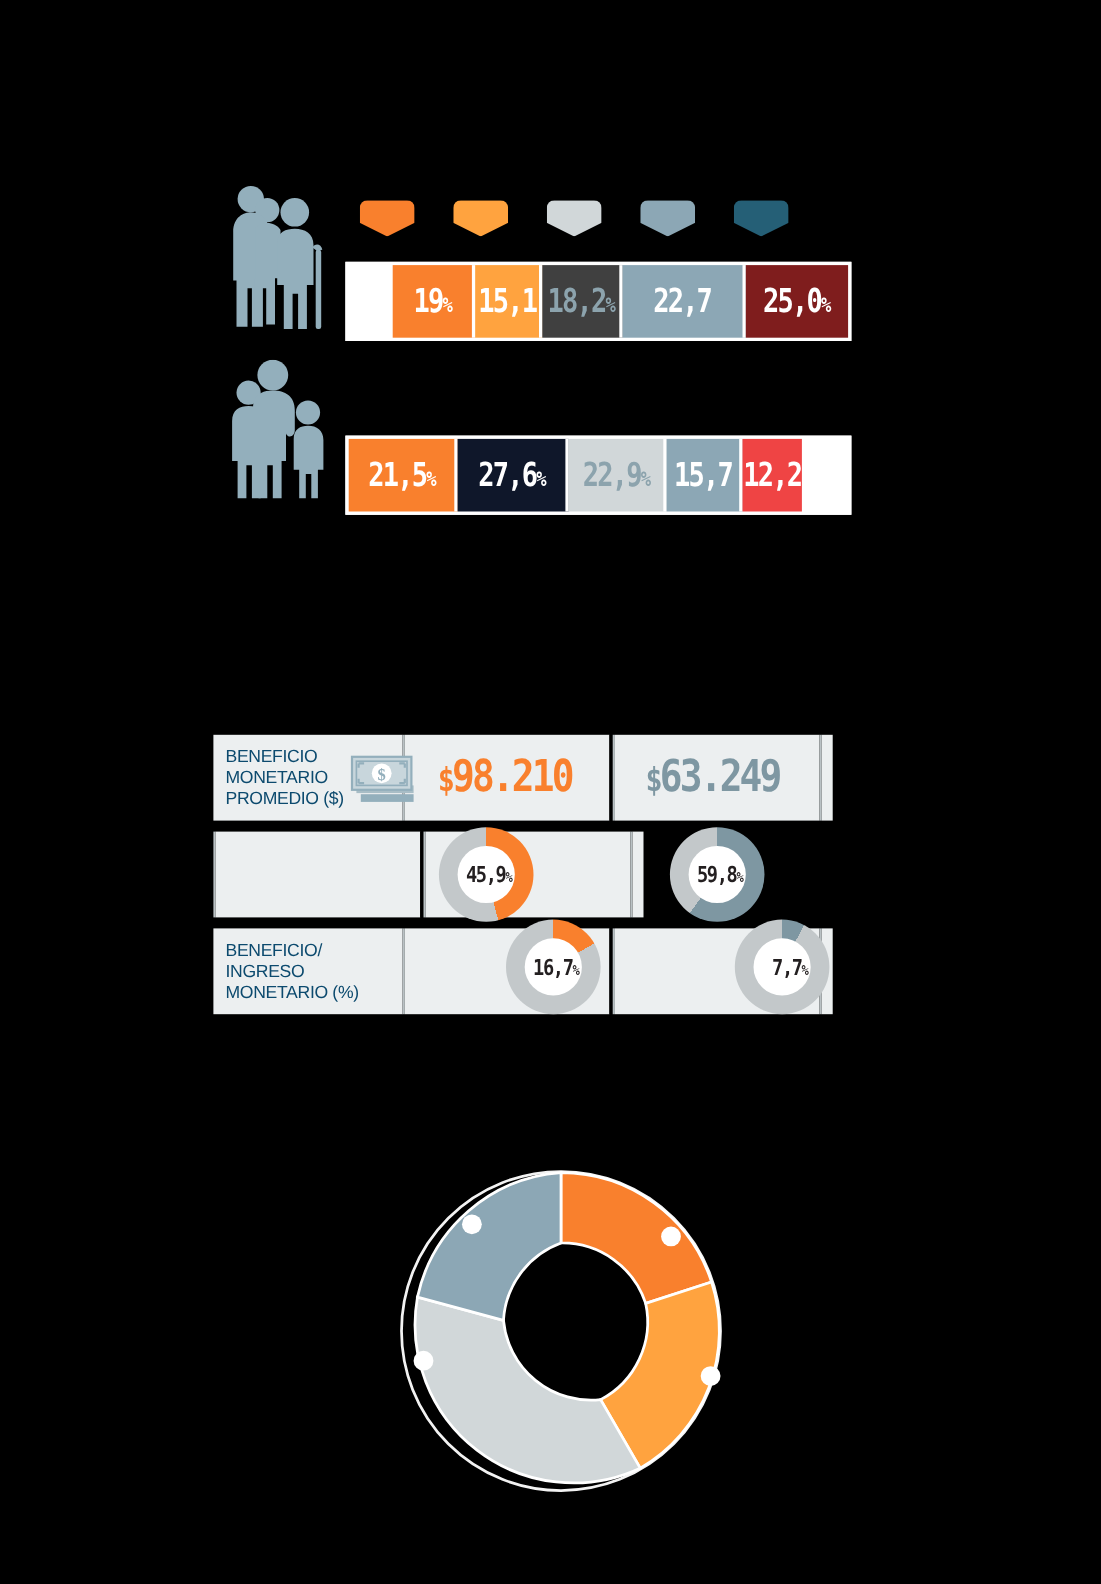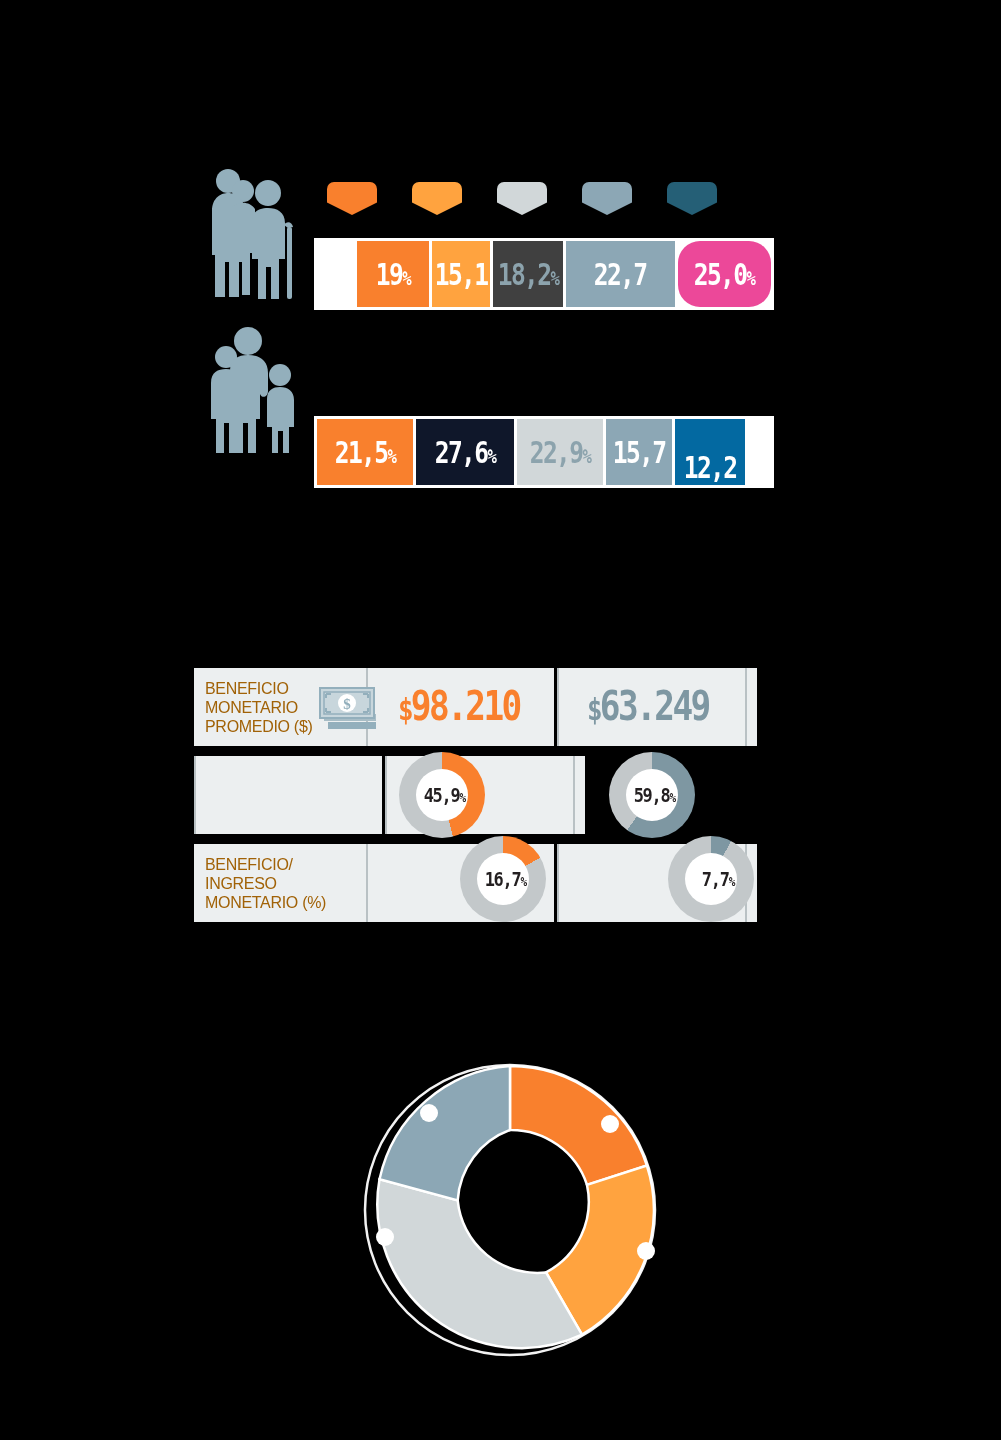--- a/index.html
+++ b/index.html
@@ -91,21 +91,21 @@
     width: 172px;
     display: flex;
     flex-direction: column;
     justify-content: center;
     padding-left: 11px;
   }
   .c-label .lbl {
     font-family: "Liberation Sans", sans-serif;
     font-size: 16px;
     line-height: 19px;
-    color: #a16207;
+    color: #0c4a6e;
     letter-spacing: -0.3px;
     white-space: pre-line;
   }
   .c-gap { width: 3px; background: #000000; }
   .c-sep { width: 2px; background: #b9c1c4; }
   .c-mid  { width: 186px; }
   .c-mid2 { width: 186px; }
   .c-tail { width: 10px; }
 
   .money-amount {
@@ -194,55 +194,55 @@
       </div>
       <div class="seg" style="width:70px; background:#FFA33F;">
         <span class="val"><span>15,1</span><span class="pct"></span></span>
       </div>
       <div class="seg gray" style="width:84px; background:#404040;">
         <span class="val"><span>18,2</span><span class="pct">%</span></span>
       </div>
       <div class="seg" style="width:129px; background:#8CA7B5;">
         <span class="val"><span>22,7</span><span class="pct"></span></span>
       </div>
-      <div class="seg" style="width:108px; background:#ec4899;border-radius:22px;">
+      <div class="seg" style="width:108px; background:#7f1d1d;">
         <span class="val"><span>25,0</span><span class="pct">%</span></span>
       </div>
     </div>
   </div>
 
   <div class="bar-block">
 
     <div class="people-icon" style="left:204px; top:327px;">
       <svg width="100" height="128" viewBox="0 0 100 128">
         <g fill="#93AFBC">
           <circle cx="22" cy="30" r="11"></circle>
           <path d="M7 56 C7 45 14 42 22 42 C31 42 38 46 38 57 L38 92 L33 92 L33 126 L25 126 L25 96 L20 96 L20 126 L12 126 L12 92 L7 92 Z"></path>
           <circle cx="44" cy="14" r="14"></circle>
           <path d="M26 44 C26 32 34 28 44 28 C55 28 64 33 64 46 L64 64 C64 70 58 72 56 67 L56 92 L52 92 L52 126 L44 126 L44 96 L39 96 L39 126 L31 126 L31 92 L26 92 Z"></path>
           <circle cx="76" cy="48" r="11"></circle>
           <path d="M63 72 C63 63 69 60 76 60 C84 60 90 64 90 73 L90 100 L85 100 L85 126 L79 126 L79 104 L74 104 L74 126 L68 126 L68 100 L63 100 Z"></path>
         </g>
       </svg>
     </div>
 
-    <div class="stack" style="left:314px; top:416px; width:460px;">
+    <div class="stack" style="left:314px; top:396px; width:460px;">
       <div class="seg" style="width:99px; background:#F9802D;">
         <span class="val"><span>21,5</span><span class="pct">%</span></span>
       </div>
       <div class="seg" style="width:101px; background:#0f172a;">
         <span class="val"><span>27,6</span><span class="pct">%</span></span>
       </div>
       <div class="seg gray" style="width:89px; background:#D1D7D9;">
         <span class="val"><span>22,9</span><span class="pct">%</span></span>
       </div>
       <div class="seg" style="width:69px; background:#8CA7B5;">
         <span class="val"><span>15,7</span><span class="pct"></span></span>
       </div>
-      <div class="seg" style="width:70px; background:#0369a1;align-items:flex-end;">
+      <div class="seg" style="width:54px; background:#ef4444;">
         <span class="val"><span>12,2</span><span class="pct"></span></span>
       </div>
     </div>
   </div>
 
   <div id="table">
 
     <div class="trow">
       <div class="cell c-label">
         <span class="lbl">BENEFICIO

